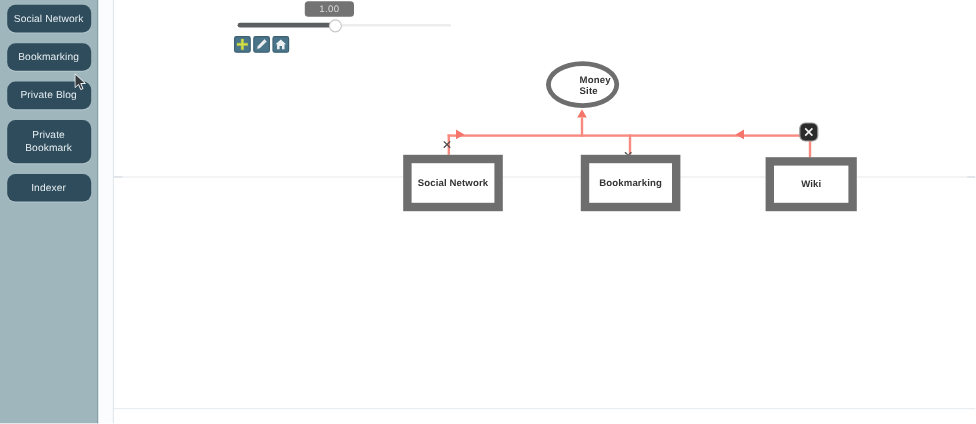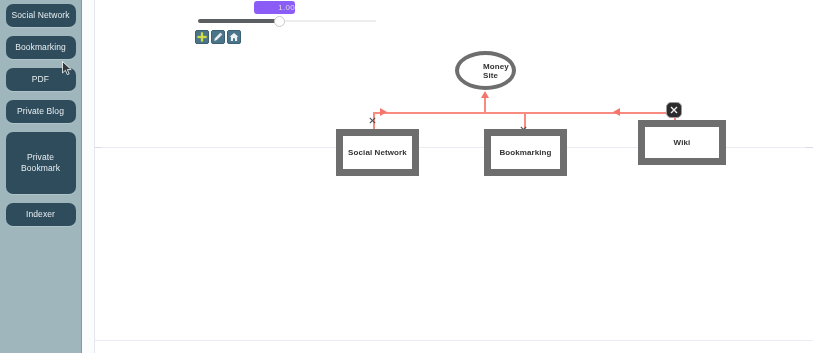--- a/index.html
+++ b/index.html
@@ -32,21 +32,21 @@
     color: #e7eef1;
     border-radius: 7px;
     text-align: center;
     font-size: 8.5px;
     line-height: 11px;
     padding: 6px 2px;
     letter-spacing: 0.1px;
     cursor: pointer;
     box-shadow: 0 1px 0 rgba(255,255,255,0.18);
   }
-  .side-item.two-line { padding: 20px 2px; }
+  .side-item.two-line { padding: 7px 2px; }
   .side-item.active {
     background: #6d8d9c;
     color: #ffffff;
   }
 
   
   #cursor {
     position: absolute;
     left: 62px; top: 61px;
     width: 11px; height: 15px;
@@ -82,26 +82,26 @@
     position: absolute;
     width: 7px; height: 1px;
     background: #d7dde3;
   }
 
   
   #zoom-tooltip {
     position: absolute;
     left: 159px; top: 1px;
     width: 41px; height: 13px;
-    background: #8b5cf6;
+    background: #737373;
     border-radius: 3px;
     color: #dcdcdc;
     font-size: 8px;
     line-height: 13px;
-    text-align: right;
+    text-align: center;
     letter-spacing: 0.3px;
   }
   #slider {
     position: absolute;
     left: 103px; top: 18px;
     width: 178px; height: 6px;
   }
   #slider-track {
     position: absolute;
     left: 0; top: 2px;
@@ -174,21 +174,21 @@
     justify-content: center;
   }
   .node-box span {
     font-size: 8px;
     font-weight: bold;
     color: #333333;
     letter-spacing: 0.1px;
   }
   #node-social  { left: 241px; top: 129px; width: 83px; height: 47px; }
   #node-book    { left: 389px; top: 129px; width: 83px; height: 47px; }
-  #node-wiki    { left: 543px; top: 120px; width: 88px; height: 45px; }
+  #node-wiki    { left: 543px; top: 131px; width: 76px; height: 45px; }
 
   
   .wire { position: absolute; background: #f98a80; }
   .wire-h { height: 2px; }
   .wire-v { width: 2px; }
 
   .arrow { position: absolute; width: 0; height: 0; }
   .arrow-right {
     border-top: 4px solid transparent;
     border-bottom: 4px solid transparent;
@@ -232,23 +232,20 @@
 <body>
 
 <div id="app">
 
   <div id="sidebar">
     <div class="side-item">
       <span>Social Network</span>
     </div>
     <div class="side-item">
       <span>Bookmarking</span>
-    </div>
-    <div class="side-item">
-      <span>PDF</span>
     </div>
     <div class="side-item">
       <span>Private Blog</span>
     </div>
     <div class="side-item two-line">
       <span>Private Bookmark</span>
     </div>
     <div class="side-item">
       <span>Indexer</span>
     </div>

